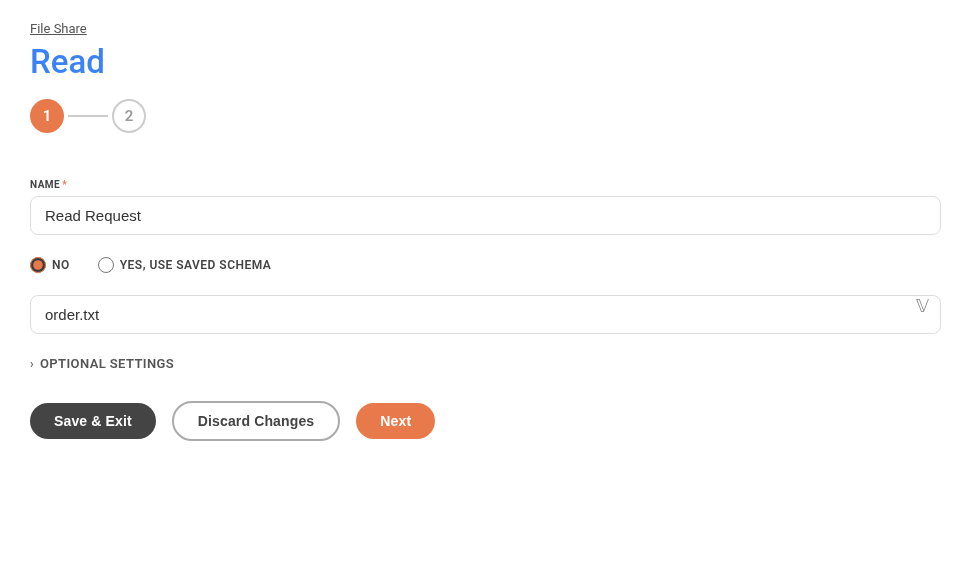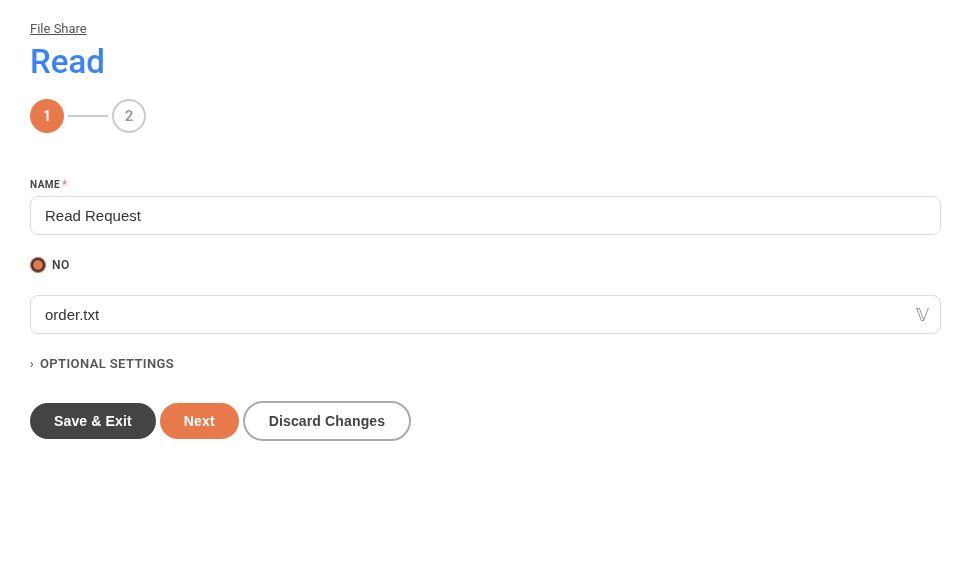--- a/index.html
+++ b/index.html
@@ -124,21 +124,21 @@
       font-size: 12px;
       font-weight: 600;
       letter-spacing: 0.04em;
       color: #444;
       text-transform: uppercase;
     }
 
     .input-with-icon {
       position: relative;
       display: flex;
-      align-items: center;
+      align-items: flex-start;
     }
 
     .input-with-icon .text-input {
       padding-right: 44px;
     }
 
     .input-icon {
       position: absolute;
       right: 12px;
       color: #888;
@@ -159,21 +159,21 @@
       margin-bottom: 30px;
     }
 
     .chevron-icon {
       font-size: 12px;
       color: #666;
     }
 
     .button-row {
       display: flex;
-      gap: 4px;
+      gap: 16px;
       align-items: center;
       margin-top: 20px;
     }
 
     .btn {
       padding: 10px 24px;
       border-radius: 20px;
       font-size: 14px;
       font-weight: 600;
       border: none;
@@ -227,38 +227,42 @@
   <input type="text" class="text-input" value="Read Request" style="">
 </div>
 
 
 <div class="field-group">
   <div class="radio-group">
     <label class="radio-item">
       <input type="radio" name="response_schema" checked="" style="">
       <span class="radio-label">NO</span>
     </label>
+    <label class="radio-item">
+      <input type="radio" name="response_schema" style="">
+      <span class="radio-label">YES, USE SAVED SCHEMA</span>
+    </label>
   </div>
 </div>
 
 
 <div class="field-group">
   <div class="input-with-icon">
     <input type="text" class="text-input" value="order.txt" style="">
     <span class="input-icon">𝕍</span>
   </div>
 </div>
 
 
 <div class="optional-settings">
   <span class="chevron-icon">›</span>
   <span>OPTIONAL SETTINGS</span>
 </div>
 
 
 <div class="button-row">
   <button class="btn btn-dark">Save &amp; Exit</button>
+  <button class="btn btn-outline">Discard Changes</button>
   <button class="btn btn-orange">Next</button>
-  <button class="btn btn-outline">Discard Changes</button>
 </div>
 
 
 
 
 </body></html>

